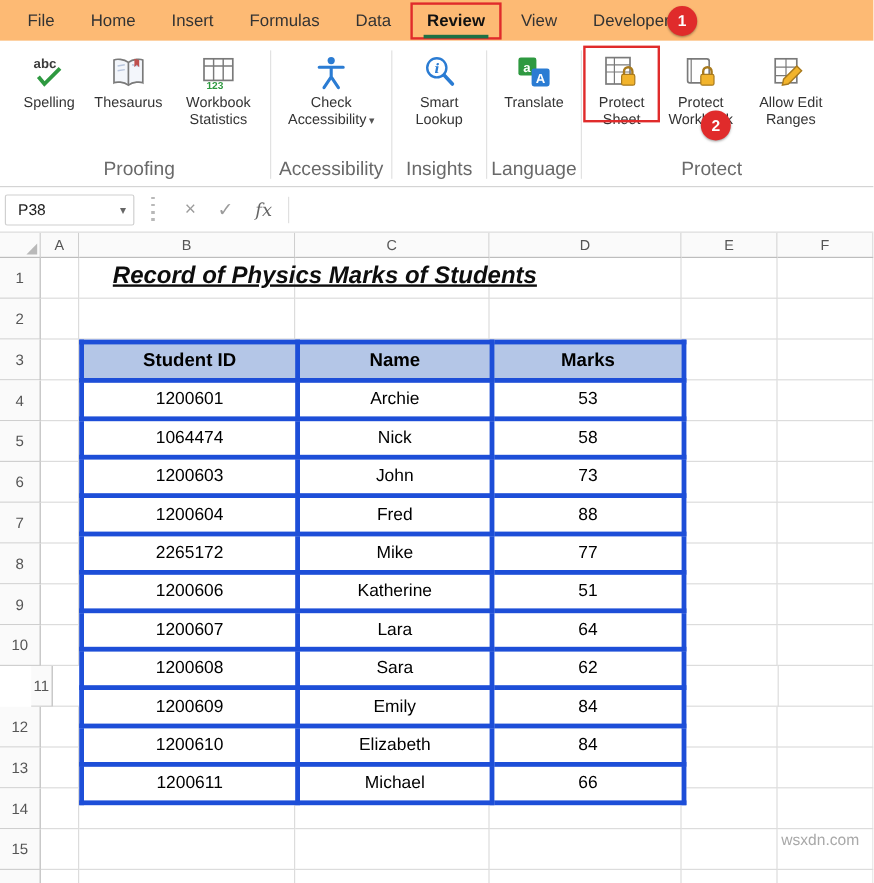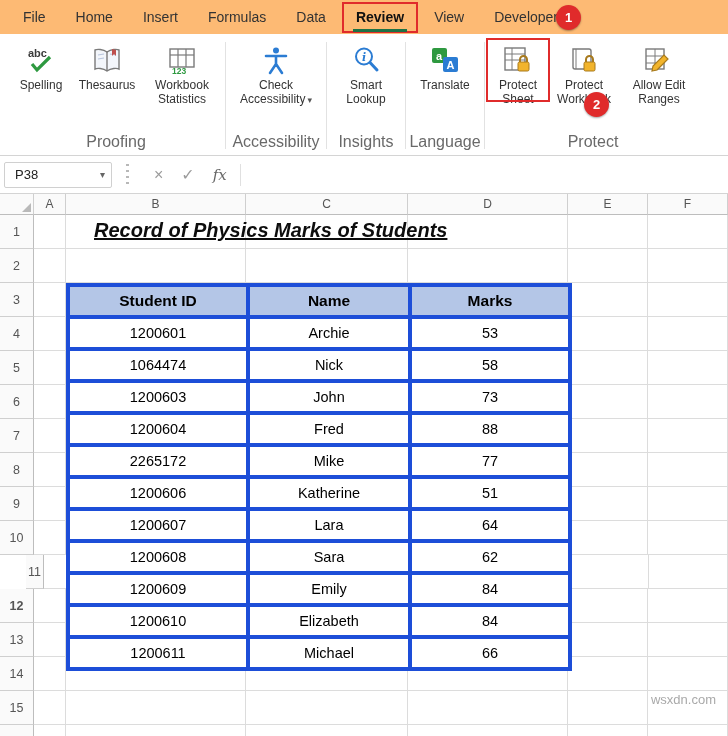--- a/index.html
+++ b/index.html
@@ -355,21 +355,21 @@
       <div class="sheet-row" data-name="sheet-row-11">
         <div class="rowhead" data-name="row-header-11" style="width: 18px; margin-left: 26px;">11</div>
         <div class="gridcell" data-name="cell-A11" style="width: 32px;"></div>
         <div class="gridcell" data-name="cell-B11" style="width: 180px;"></div>
         <div class="gridcell" data-name="cell-C11" style="width: 162px;"></div>
         <div class="gridcell" data-name="cell-D11" style="width: 160px;"></div>
         <div class="gridcell" data-name="cell-E11" style="width: 80px;"></div>
         <div class="gridcell" data-name="cell-F11" style="width: 80px;"></div>
       </div>
       <div class="sheet-row" data-name="sheet-row-12">
-        <div class="rowhead" data-name="row-header-12" style="width: 34px; font-weight: bold;">12</div>
+        <div class="rowhead" data-name="row-header-12" style="width: 34px;">12</div>
         <div class="gridcell" data-name="cell-A12" style="width: 32px;"></div>
         <div class="gridcell" data-name="cell-B12" style="width: 180px;"></div>
         <div class="gridcell" data-name="cell-C12" style="width: 162px;"></div>
         <div class="gridcell" data-name="cell-D12" style="width: 160px;"></div>
         <div class="gridcell" data-name="cell-E12" style="width: 80px;"></div>
         <div class="gridcell" data-name="cell-F12" style="width: 80px;"></div>
       </div>
       <div class="sheet-row" data-name="sheet-row-13">
         <div class="rowhead" data-name="row-header-13" style="width: 34px;">13</div>
         <div class="gridcell" data-name="cell-A13" style="width: 32px;"></div>

